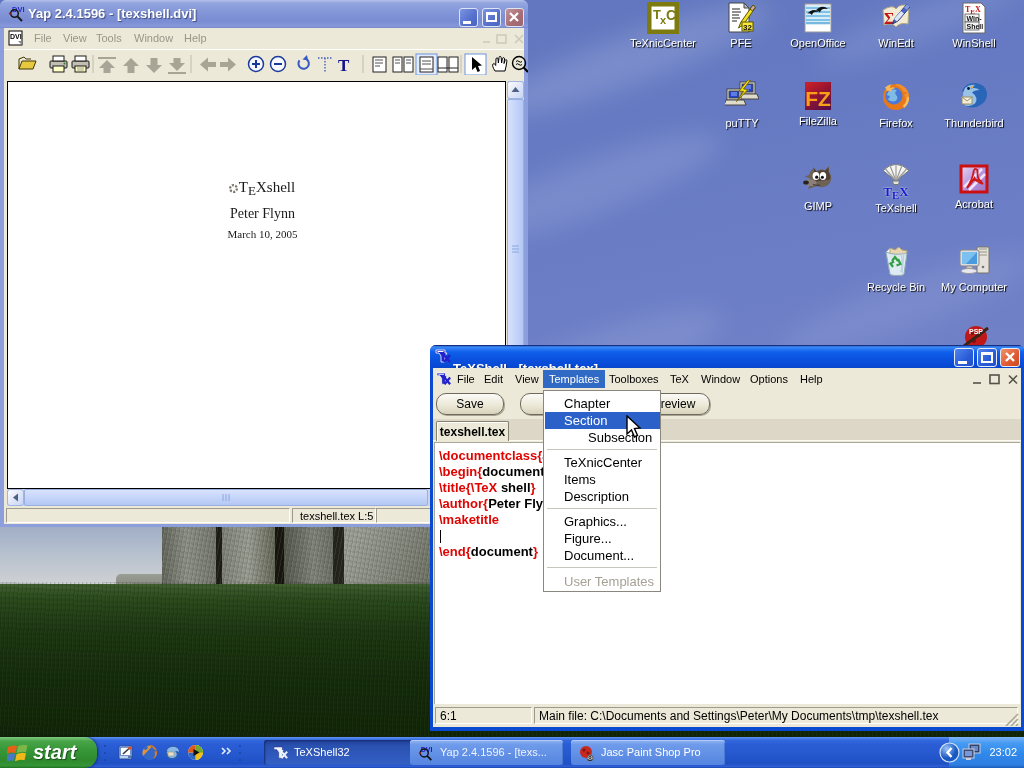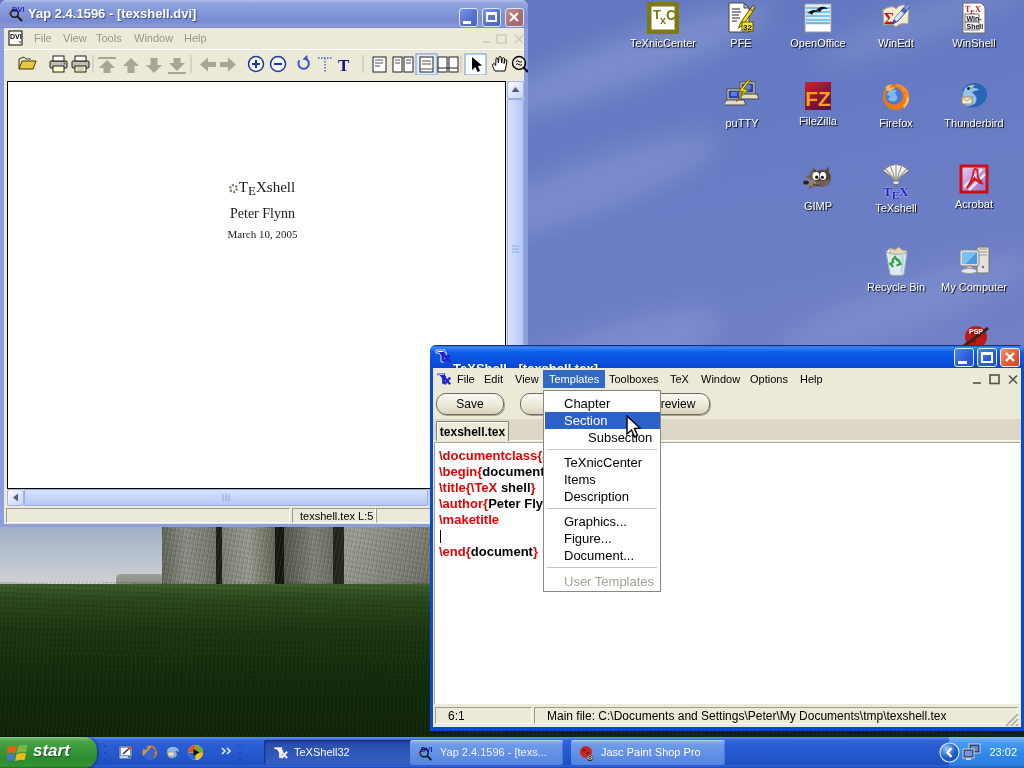--- a/index.html
+++ b/index.html
@@ -57,37 +57,37 @@
 .xbtn { position:absolute; top:4px; height:22px; background:linear-gradient(180deg,#fbfaf6,#ece9d8 55%,#d8d3bc);
   border:1px solid #6e6a5e; border-radius:10px; box-shadow:1px 1px 0 #a8a492; font-size:12px; color:#000; text-align:center; line-height:20px; }
 #tx-tabstrip { position:absolute; left:3px; top:74px; width:588px; height:22px; background:#dcd7c6; border-bottom:1px solid #fbfaf4; }
 #tx-tab { position:absolute; left:3px; top:2px; width:73px; height:20px; background:#ece9d8; border:1px solid #84816f; border-bottom:none;
   border-radius:2px 2px 0 0; font-weight:bold; font-size:12px; text-align:center; line-height:20px; box-shadow:inset 1px 1px 0 #fff; }
 #tx-edit { position:absolute; left:4px; top:97px; width:586px; height:262px; background:#fff; border-top:1px solid #aca899; border-left:1px solid #aca899;
   font-weight:bold; font-size:13px; }
 #tx-edit .ln { position:absolute; left:4px; white-space:pre; }
 .red { color:#e00400; }
 #tx-status { position:absolute; left:3px; top:359px; width:588px; height:23px; background:#ece9d8; font-size:12px; color:#000; }
-.spanel { position:absolute; top:3px; height:17px; border:1px solid; border-color:#9d9a8f #fff #fff #9d9a8f; padding:1px 4px 0 12px; white-space:nowrap; overflow:hidden; }
+.spanel { position:absolute; top:3px; height:17px; border:1px solid; border-color:#9d9a8f #fff #fff #9d9a8f; padding:1px 4px 0 4px; white-space:nowrap; overflow:hidden; }
 
 
 #tmenu { position:absolute; left:543px; top:390px; width:118px; height:202px; background:#fff; border:1px solid #8a887e;
   font-size:13px; color:#000; z-index:40; }
 #tmenu .item { position:absolute; left:1px; width:115px; height:17px; line-height:17px; padding-left:19px; white-space:nowrap; }
 #tmenu .sep { position:absolute; left:3px; width:110px; border-top:1px solid #c8c5ba; }
 #tmenu .hl { background:#2b61c9; color:#fff; }
 #tmenu .dis { color:#a5a195; }
 
 
 #taskbar { position:absolute; left:0; top:737px; width:1024px; height:31px;
   background:linear-gradient(180deg,#6092f4 0%,#3268dd 10%,#2b5ed6 24%,#2456cc 62%,#2050c4 86%,#2e61d8 97%,#15359a 100%); }
 #startbtn { position:absolute; left:-2px; top:0px; width:99px; height:31px; border-radius:0 13px 13px 0;
   background:linear-gradient(180deg,#7fc87f 0%,#47a447 14%,#389838 40%,#2d8a2d 75%,#359535 93%,#1d701d 100%);
   box-shadow:1px 0 3px rgba(0,0,30,.5); }
-#startbtn .stxt { position:absolute; left:35px; top:4px; color:#fff; font-size:17px; font-weight:bold; font-style:italic; text-shadow:1px 1px 1px rgba(0,0,0,.45); }
+#startbtn .stxt { position:absolute; left:35px; top:4px; color:#fff; font-size:20px; font-weight:bold; font-style:italic; text-shadow:1px 1px 1px rgba(0,0,0,.45); }
 .qlicon { position:absolute; top:7px; width:17px; height:17px; }
 .taskbtn { position:absolute; top:3px; height:25px; border-radius:3px; font-size:11px; color:#fff; }
 .tb-normal { background:linear-gradient(180deg,#92b6f4 0%,#6f9bea 18%,#5d8ce4 70%,#5585e0 100%); box-shadow:inset 0 1px 0 #b0cbf8, inset -1px 0 0 #4a7ad4; }
 .tb-pressed { background:linear-gradient(180deg,#20409a 0%,#2a52b0 25%,#3058bc 60%,#3560c4 100%); box-shadow:inset 1px 1px 2px #142c74; }
 .tdots { position:absolute; width:4px; height:22px; top:5px; }
 #tray { position:absolute; left:949px; top:0; width:75px; height:31px;
   background:linear-gradient(180deg,#7fb5f8 0%,#459af2 20%,#2f88ea 55%,#2e7ee0 90%,#1c5cb8 100%); }
 #clock { position:absolute; right:7px; top:9px; color:#fff; font-size:11px; }
 </style>
 </head>

